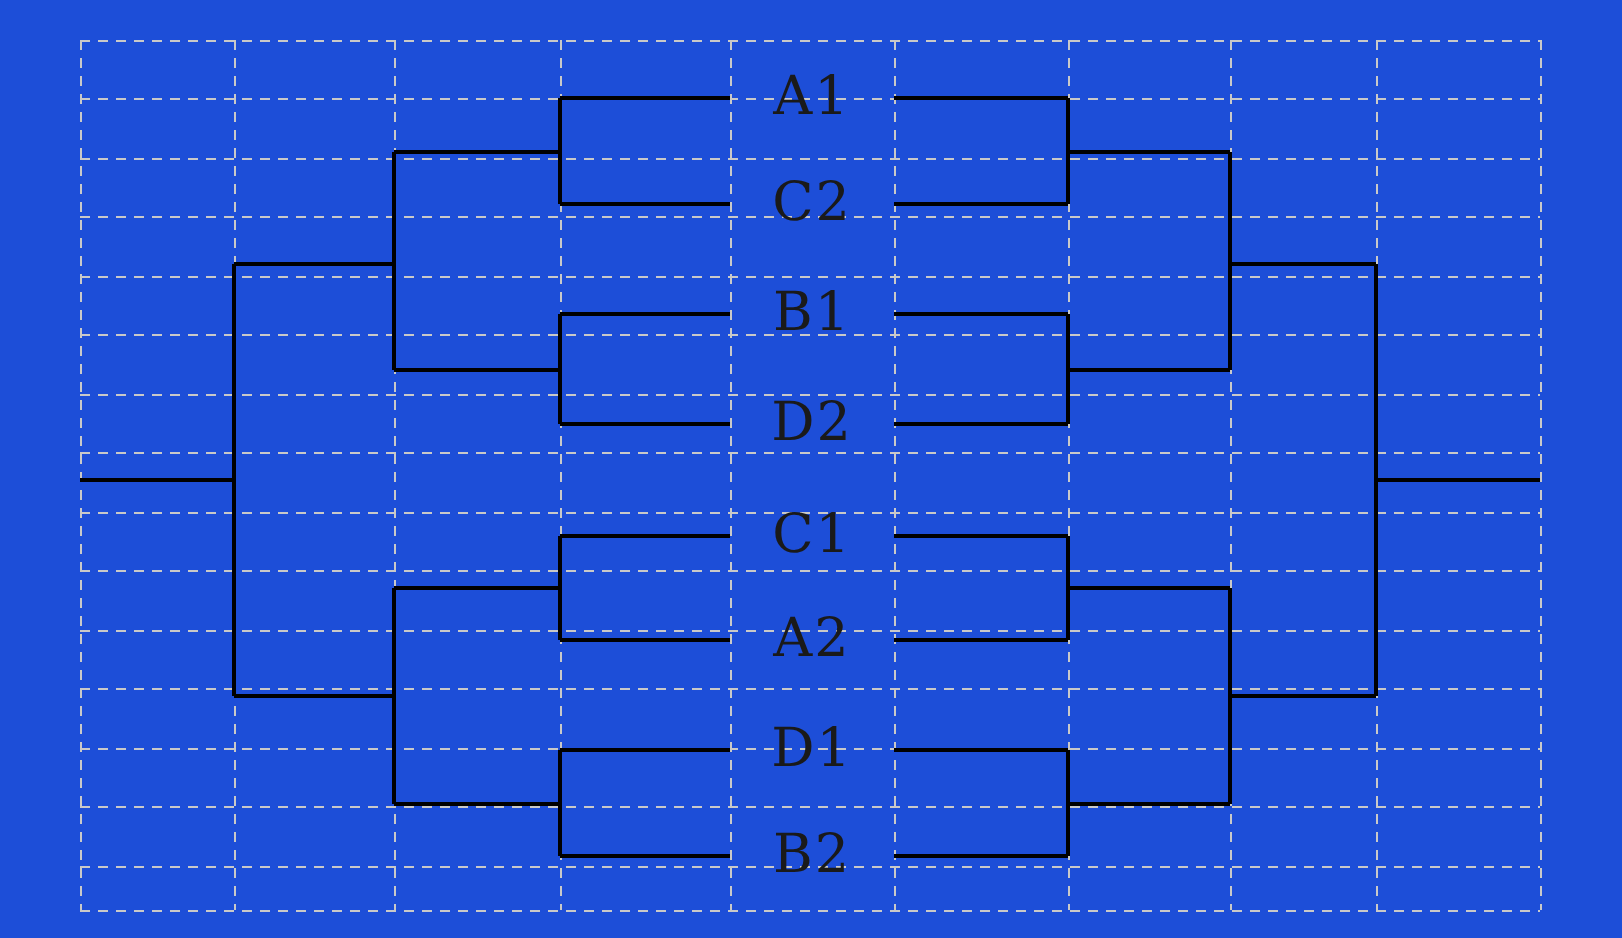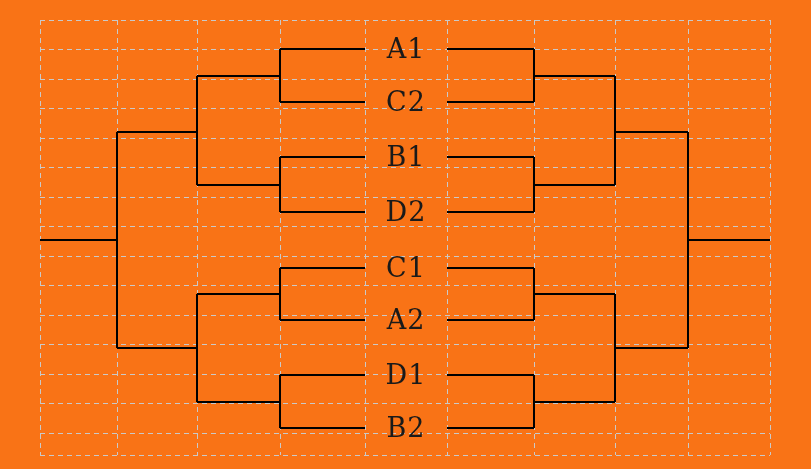--- a/index.html
+++ b/index.html
@@ -8,21 +8,21 @@
     padding: 0;
     background: #ffffff;
   }
   body {
     font-family: "DejaVu Sans", sans-serif;
   }
   #bracket-page {
     position: relative;
     width: 811px;
     height: 469px;
-    background: #f97316;
+    background: #1d4ed8;
     overflow: hidden;
   }
   #bracket-svg {
     position: absolute;
     left: 0;
     top: 0;
     display: block;
   }
   .grid-line {
     stroke: #c9c9c9;

